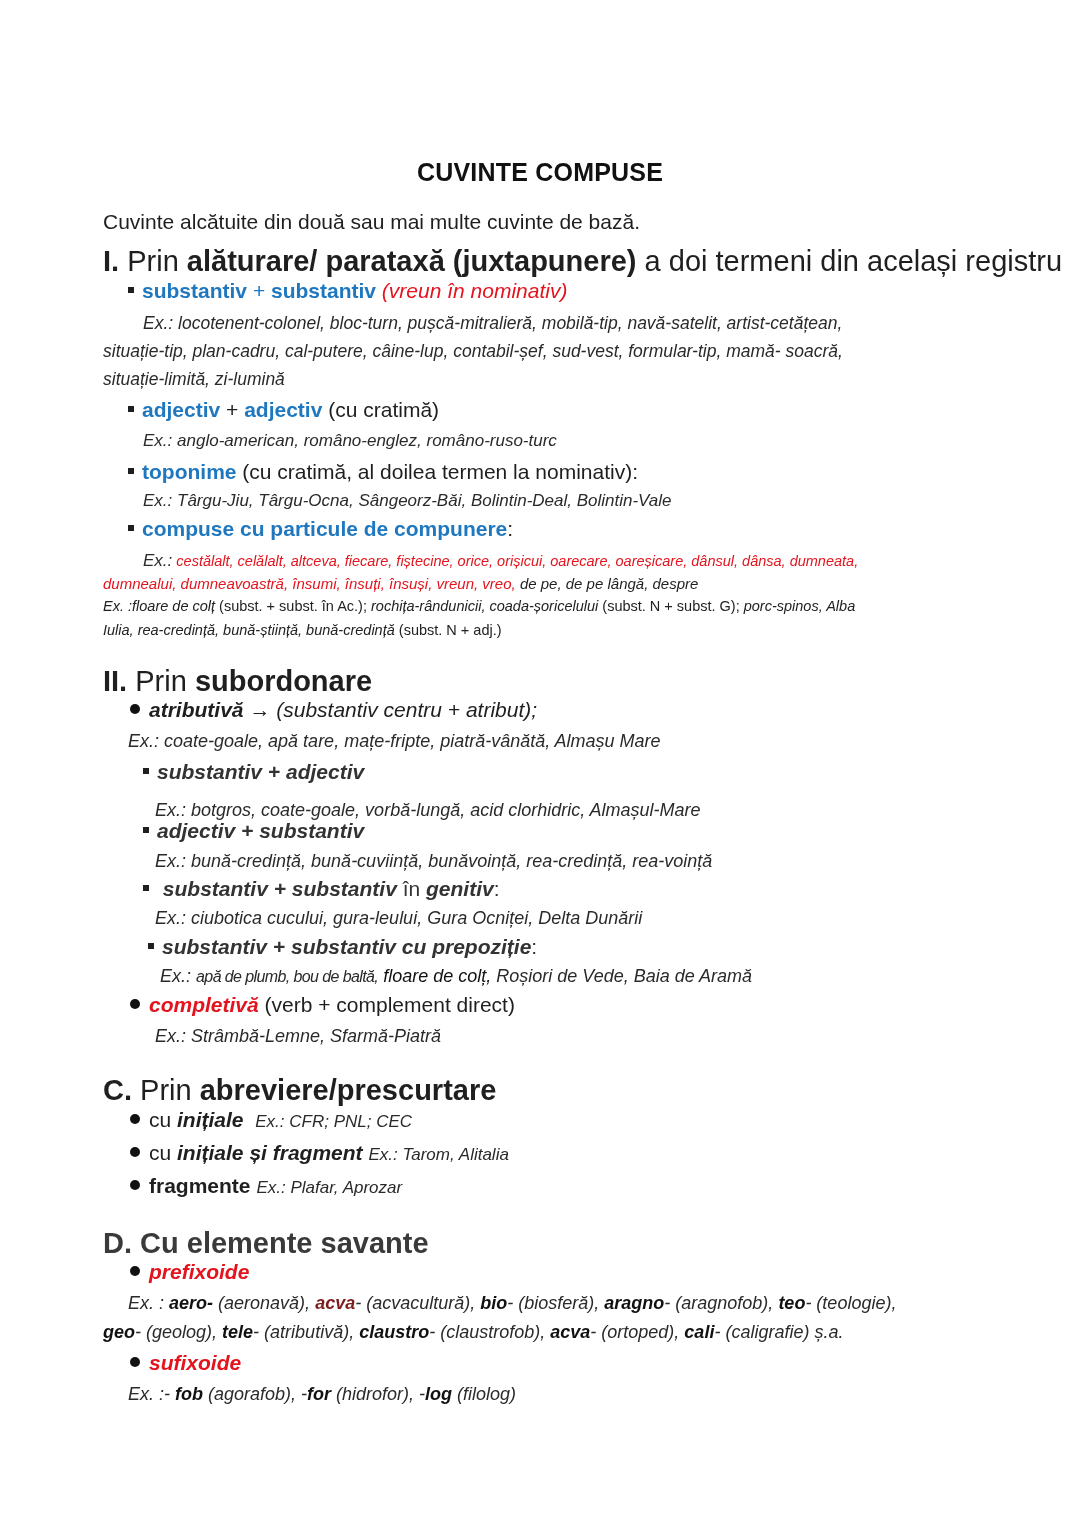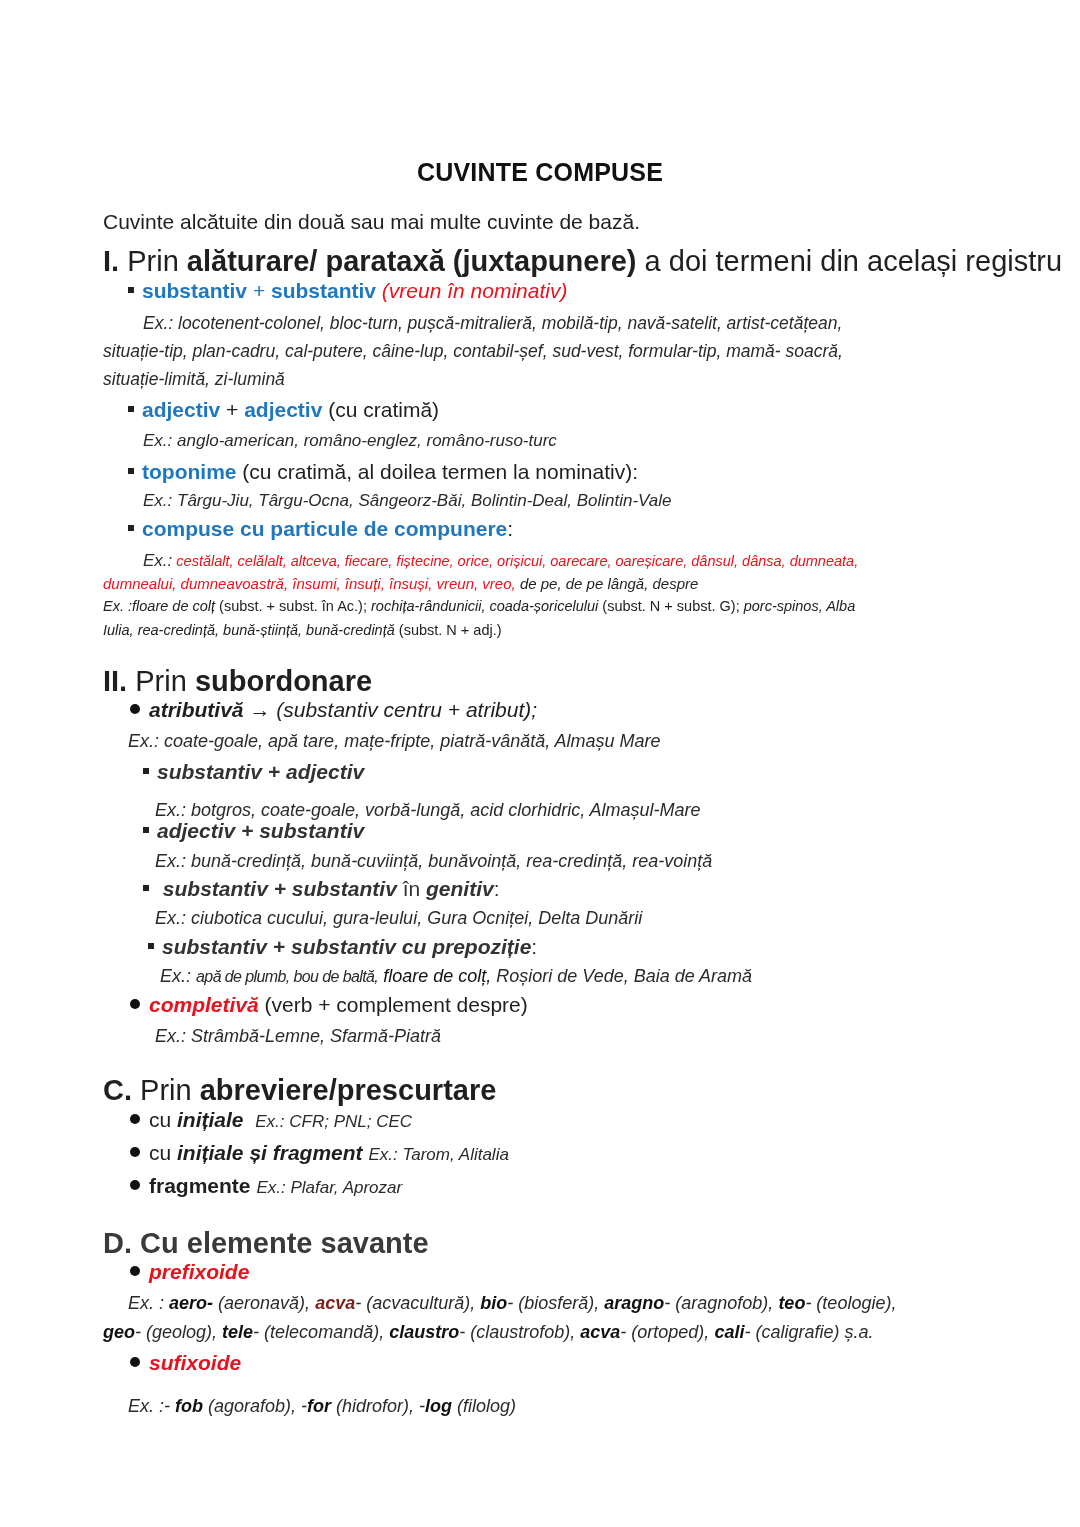--- a/index.html
+++ b/index.html
@@ -127,21 +127,21 @@
 </div>
 <div class="abs ex" style="left:160px; top:966px; font-size:18px;">
   <span>Ex.:</span>
   <span class="compact" style="font-size:16px;">apă de plumb, bou de baltă,</span>
   <span style="color:#111;">floare de colț,</span>
   <span>Roșiori de Vede, Baia de Aramă</span>
 </div>
 
 <div class="abs l" style="left:130px; top:993px;">
   <span class="dot"></span><span class="red i b">completivă</span>
-  <span>(verb + complement despre)</span>
+  <span>(verb + complement direct)</span>
 </div>
 <div class="abs ex" style="left:155px; top:1026px; font-size:18px;">Ex.: Strâmbă-Lemne, Sfarmă-Piatră</div>
 
 <div class="abs h" style="left:103px; top:1074px;">
   <span class="b">C.</span>
   <span>Prin</span>
   <span class="b">abreviere/prescurtare</span>
 </div>
 <div class="abs l" style="left:130px; top:1108px;">
   <span class="dot"></span><span>cu</span>
@@ -165,24 +165,24 @@
 <div class="abs ex" style="left:128px; top:1293px; font-size:18px;">
   <span>Ex. :</span>
   <span class="b" style="color:#111">aero-</span><span>  (aeronavă),</span>
   <span class="b" style="color:#7f1d1d">acva</span><span>- (acvacultură),</span>
   <span class="b" style="color:#111">bio</span><span>- (biosferă),</span>
   <span class="b" style="color:#111">aragno</span><span>- (aragnofob),</span>
   <span class="b" style="color:#111">teo</span><span>- (teologie),</span>
 </div>
 <div class="abs ex" style="left:103px; top:1322px; font-size:18px;">
   <span class="b" style="color:#111">geo</span><span>- (geolog),</span>
-  <span class="b" style="color:#111">tele</span><span>- (telecomandă),</span>
+  <span class="b" style="color:#111">tele</span><span>- (atributivă),</span>
   <span class="b" style="color:#111">claustro</span><span>- (claustrofob),</span>
   <span class="b" style="color:#111">acva</span><span>- (ortoped),</span>
   <span class="b" style="color:#111">cali</span><span>- (caligrafie) ș.a.</span>
 </div>
 <div class="abs l" style="left:130px; top:1351px;">
   <span class="dot"></span><span class="red i b">sufixoide</span>
 </div>
-<div class="abs ex" style="left:128px; top:1384px; font-size:18px;margin-top:12px;">
+<div class="abs ex" style="left:128px; top:1384px; font-size:18px;">
   <span>Ex. :-</span>
   <span class="b" style="color:#111">fob</span><span> (agorafob), -</span><span class="b" style="color:#111">for</span><span> (hidrofor), -</span><span class="b" style="color:#111">log</span><span> (filolog)</span>
 </div>
 
 </body></html>

